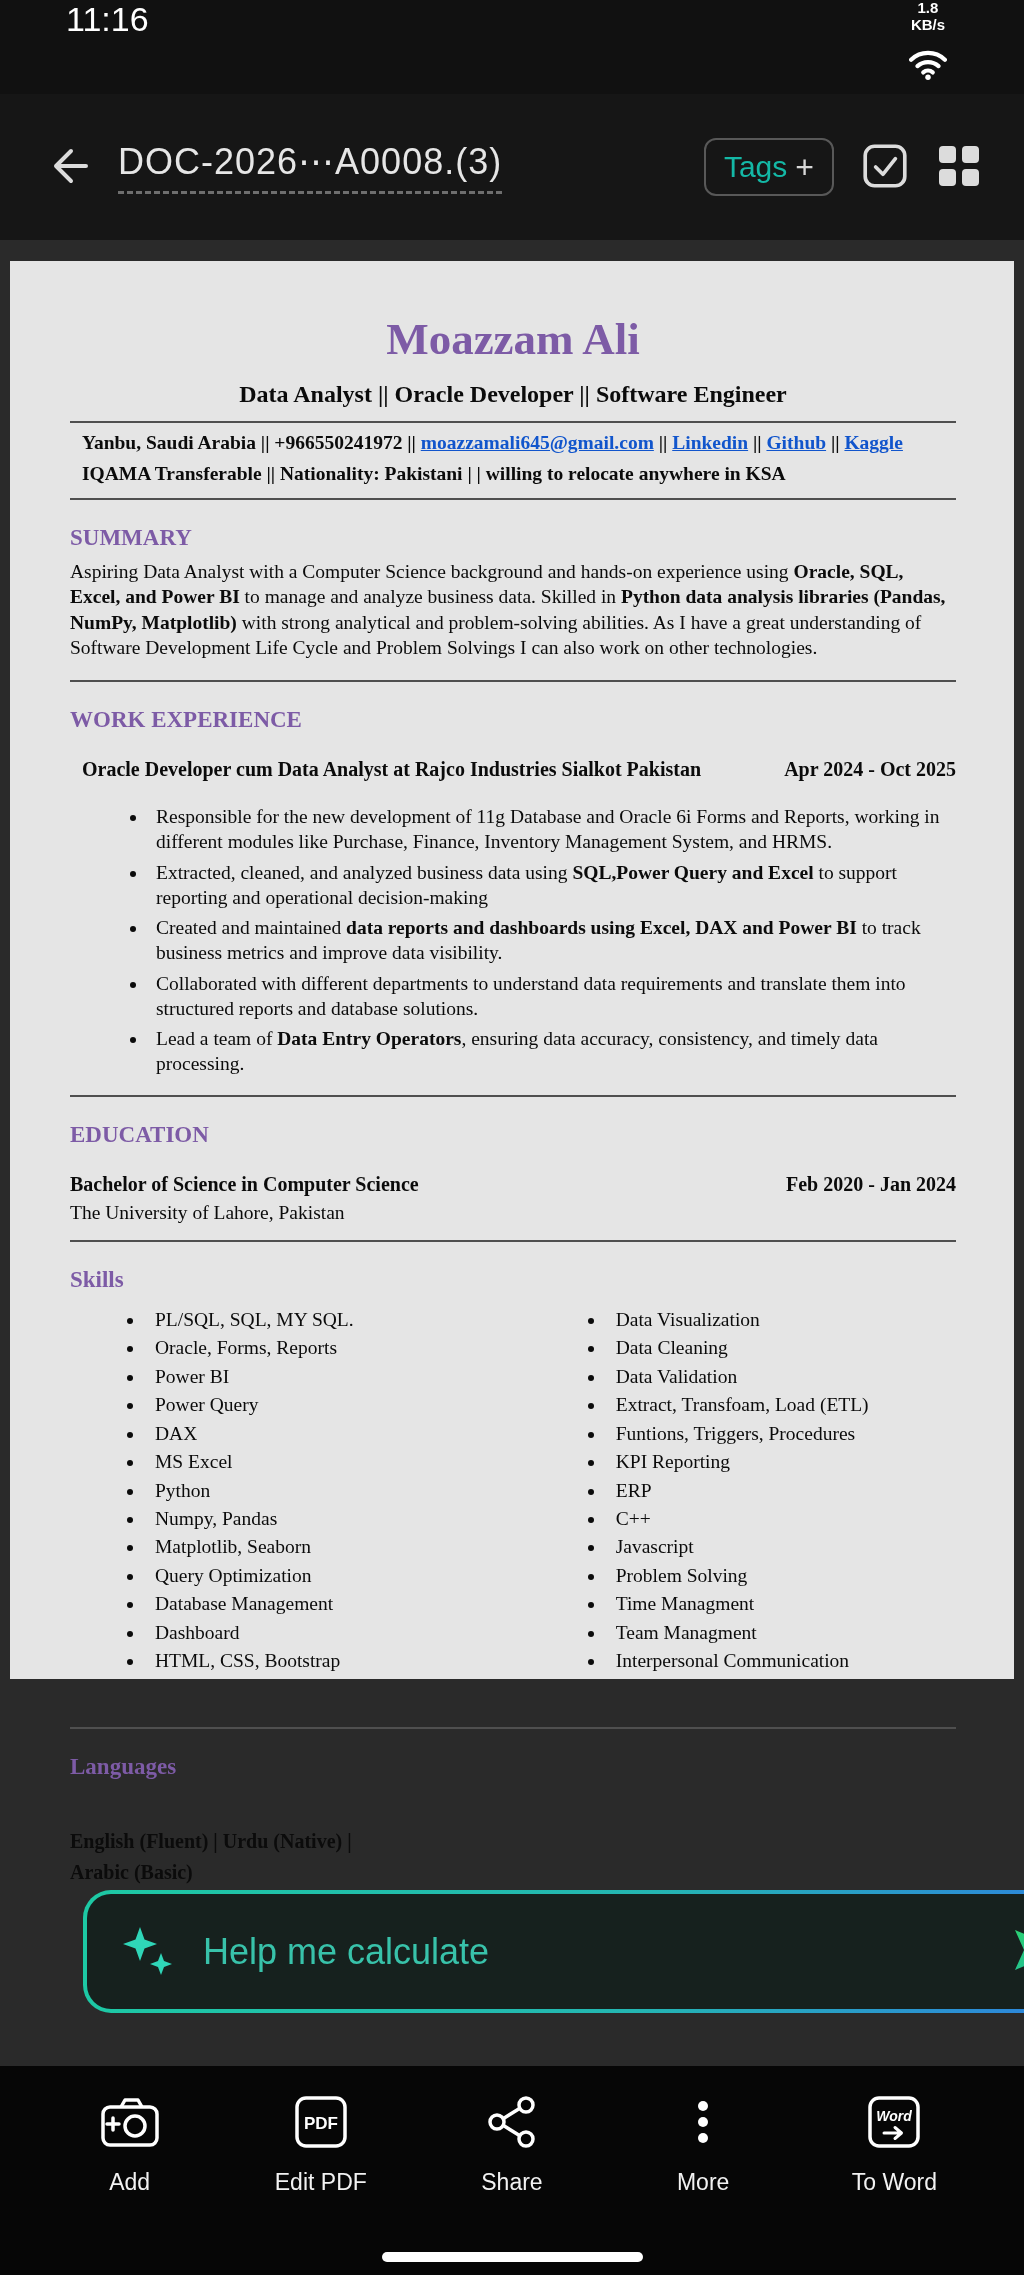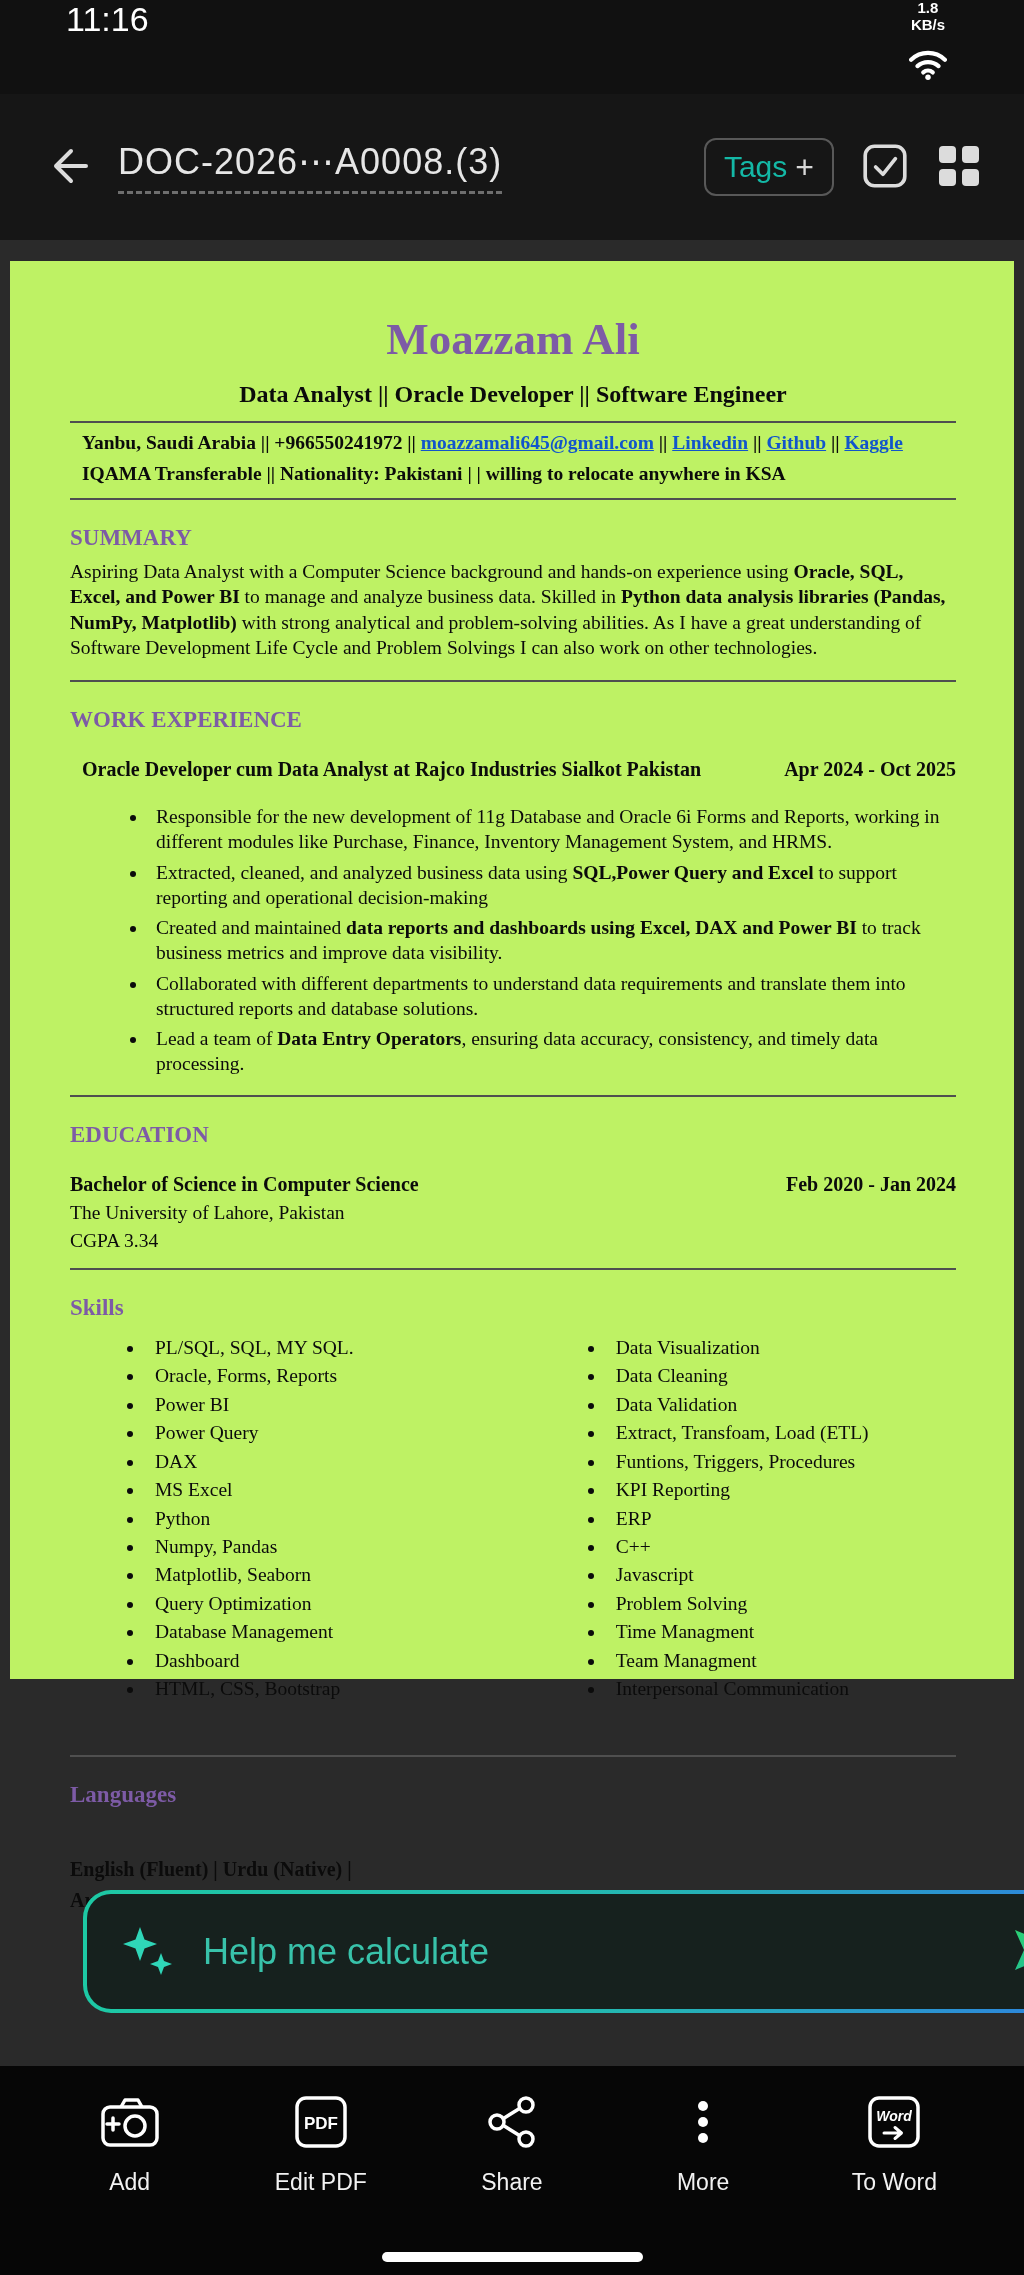--- a/index.html
+++ b/index.html
@@ -36,21 +36,21 @@
     margin-left:auto; display:flex; align-items:center; gap:8px;
     border:2px solid #585858; border-radius:12px; background:none;
     padding:10px 18px; cursor:pointer;
   }
   .tags-label { color:#14b8a6; font-size:30px; }
   .tags-plus  { color:#d8d8d8; font-size:32px; line-height:1; }
 
   
   .doc-area { flex:1; background:#2a2a2a; position:relative; }
   .page {
-    width:1004px; height:1418px; background:#bef264; margin:21px auto 0;
+    width:1004px; height:1418px; background:#e5e5e5; margin:21px auto 0;
     padding:36px 58px 0 60px; color:#0b0b0b;
     font-family:"Liberation Serif", serif;
   }
   .r-name { text-align:center; color:#7d5ba6; font-size:45px; font-weight:bold; margin-top:16px; }
   .r-headline { text-align:center; font-size:24px; font-weight:bold; margin-top:16px; }
   hr.r { border:none; border-top:2px solid #4f4f4f; margin:13px 0 0; }
   .r-contact { font-size:19.5px; font-weight:bold; margin-top:9px; padding-left:12px; white-space:nowrap; }
   .r-contact a { color:#1155CC; text-decoration:underline; }
   .r-head { color:#7d5ba6; font-size:23px; font-weight:bold; margin-top:25px; }
   .r-body { font-size:19.5px; line-height:1.3; margin-top:8px; }
@@ -201,21 +201,20 @@
           <li><span>Lead a team of </span><span class="b">Data Entry Operators</span><span>, ensuring data accuracy, consistency, and timely data processing.</span></li>
         </ul>
 
       <hr class="r" style="margin-top:18px">
       <h2 class="r-head">EDUCATION</h2>
       <div class="r-jobrow r-edurow" style="padding-left:0">
         <span>Bachelor of Science in Computer Science</span>
         <span class="dates">Feb 2020 - Jan 2024</span>
       </div>
       <div class="r-eduline">The University of Lahore, Pakistan</div>
-      <div class="r-eduline">CGPA 3.34</div>
 
       <hr class="r" style="margin-top:16px">
       <h2 class="r-head">Skills</h2>
       <div class="skills-cols">
         <div class="col-left">
             <ul class="skill-list">
               <li>PL/SQL, SQL, MY SQL.</li>
               <li>Oracle, Forms, Reports</li>
               <li>Power BI</li>
               <li>Power Query</li>

